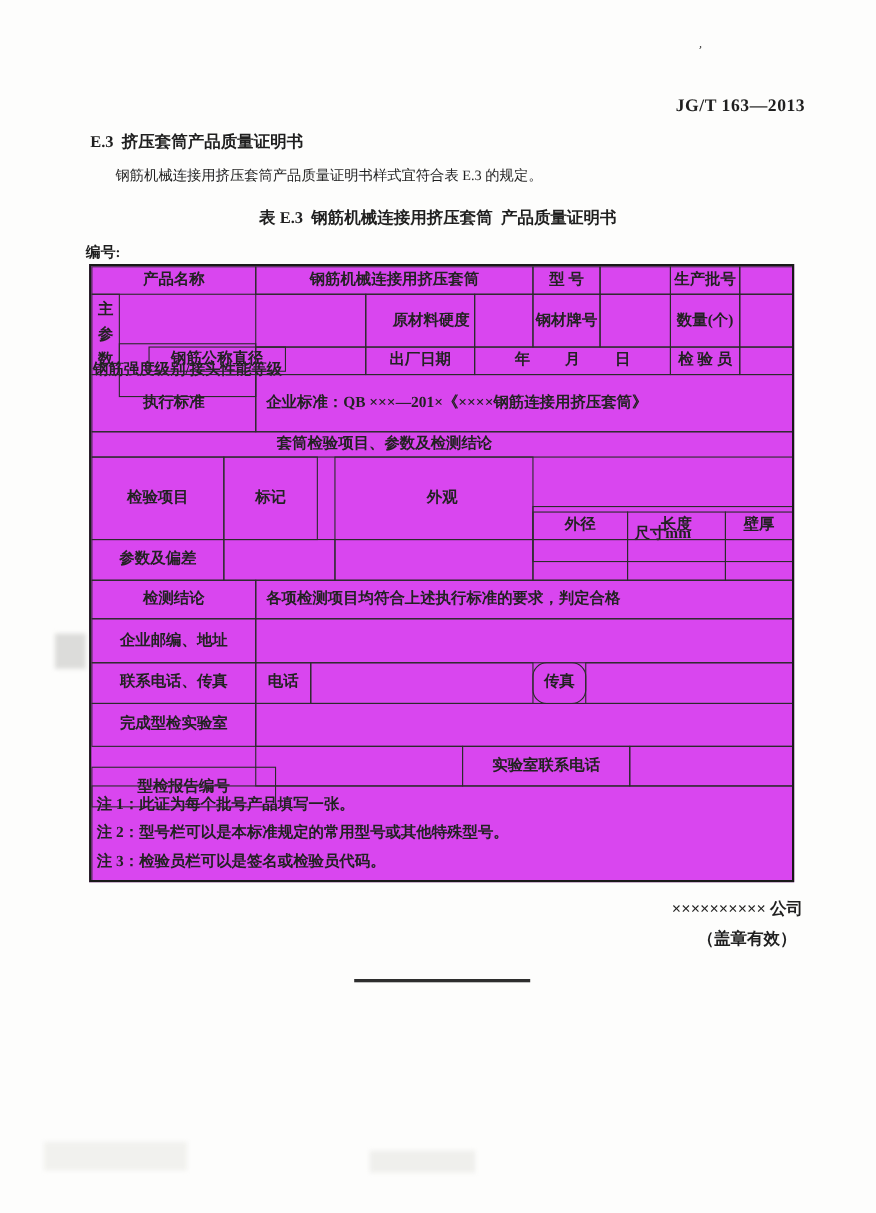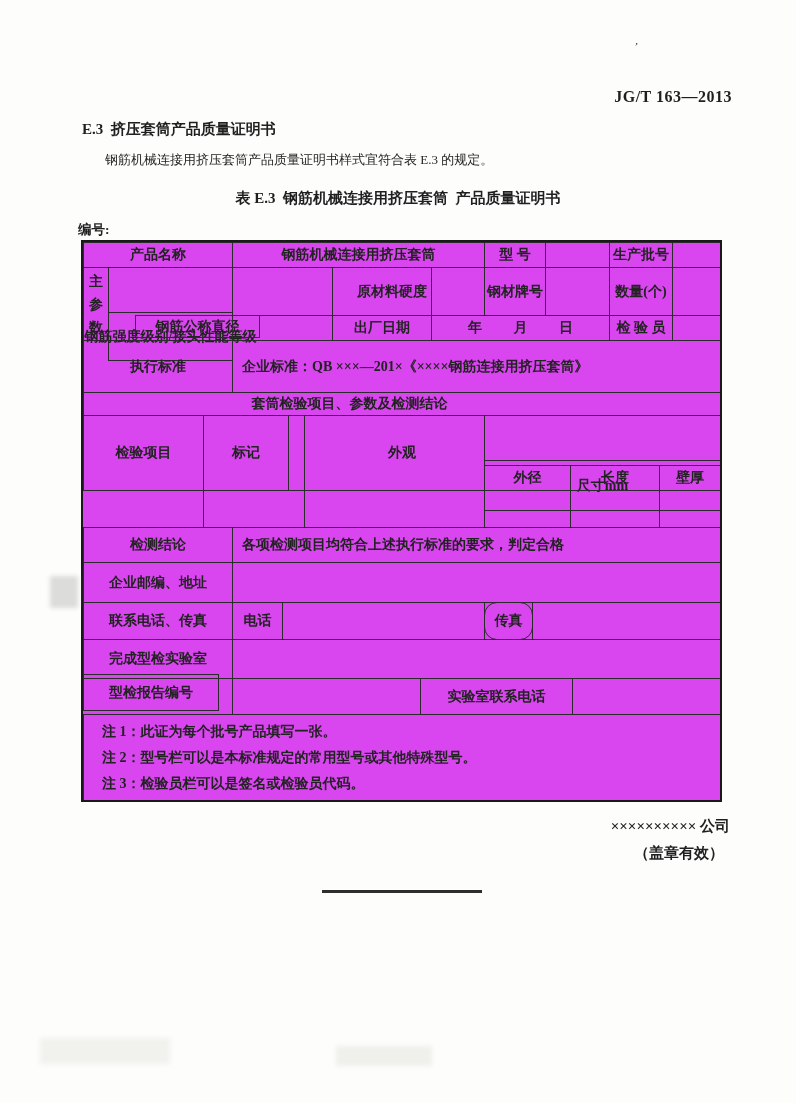--- a/index.html
+++ b/index.html
@@ -28,21 +28,21 @@
     white-space:pre;
   }
   .c.left{justify-content:flex-start;}
   .c.col{flex-direction:row;margin-top:45px;}
   .c .ln{display:block;text-align:center;}
   .vert{word-break:break-all;white-space:normal;text-align:center;line-height:23px;padding:0 5px;}
   .std{align-items:flex-start;flex-direction:column;justify-content:center;padding-left:9px;}
   .std span{line-height:25px;}
   .band{padding-right:105px;}
   .datecell{word-spacing:28px;}
-  .notes{flex-direction:column;align-items:flex-start;justify-content:center;padding-left:18px;}
+  .notes{flex-direction:column;align-items:flex-start;justify-content:center;padding-left:4px;}
   .notes span{line-height:26px;font-weight:600;}
   .conc{padding-left:9px;}
   .footer-co{font-size:15px;font-weight:700;white-space:pre;}
   .stamp{font-size:15px;font-weight:700;white-space:pre;}
   .shortline{background:#2e2e2e;}
   .smudge{filter:blur(2px);}
   .tinymark{font-size:11px;color:#333;transform:rotate(12deg);}
 </style>
 </head>
 <body>
@@ -94,20 +94,21 @@
   <div class="c" style="left:120px;top:173px;width:86px;height:76px;">标记</div>
   <div class="c" style="left:221px;top:173px;width:181px;height:76px;padding-left:15px;">外观</div>
   <div class="c col" style="left:401px;top:173px;width:237px;height:51px;">
     <span class="ln">尺寸</span>
     <span class="ln">mm</span>
   </div>
   <div class="c" style="left:401px;top:223px;width:87px;height:26px;">外径</div>
   <div class="c" style="left:487px;top:223px;width:90px;height:26px;">长度</div>
   <div class="c" style="left:576px;top:223px;width:62px;height:26px;">壁厚</div>
 
+  <div class="c" style="left:0;top:248px;width:121px;height:38px;">参数及偏差</div>
   <div class="c" style="left:120px;top:248px;width:102px;height:38px;"></div>
   <div class="c" style="left:221px;top:248px;width:181px;height:38px;"></div>
   <div class="c" style="left:401px;top:248px;width:87px;height:38px;"></div>
   <div class="c" style="left:487px;top:248px;width:90px;height:38px;"></div>
   <div class="c" style="left:576px;top:248px;width:62px;height:38px;"></div>
 
   <div class="c" style="left:0;top:285px;width:150px;height:36px;">检测结论</div>
   <div class="c left conc" style="left:149px;top:285px;width:489px;height:36px;">各项检测项目均符合上述执行标准的要求，判定合格</div>
 
   <div class="c" style="left:0;top:320px;width:150px;height:41px;">企业邮编、地址</div>
@@ -115,21 +116,21 @@
 
   <div class="c" style="left:0;top:360px;width:150px;height:38px;">联系电话、传真</div>
   <div class="c" style="left:149px;top:360px;width:51px;height:38px;">电话</div>
   <div class="c" style="left:199px;top:360px;width:203px;height:38px;"></div>
   <div class="c" style="left:401px;top:360px;width:49px;height:38px;border-radius:13px;">传真</div>
   <div class="c" style="left:449px;top:360px;width:189px;height:38px;"></div>
 
   <div class="c" style="left:0;top:397px;width:150px;height:40px;">完成型检实验室</div>
   <div class="c" style="left:149px;top:397px;width:489px;height:40px;"></div>
 
-  <div class="c" style="left:0;top:432px;width:136px;height:37px;">型检报告编号</div>
+  <div class="c" style="left:0;top:455px;width:168px;height:37px;">型检报告编号</div>
   <div class="c" style="left:149px;top:436px;width:189px;height:37px;"></div>
   <div class="c" style="left:337px;top:436px;width:153px;height:37px;">实验室联系电话</div>
   <div class="c" style="left:489px;top:436px;width:149px;height:37px;"></div>
 
   <div class="c notes" style="left:0;top:472px;width:638px;height:87px;">
     <span>注 1：此证为每个批号产品填写一张。</span>
     <span>注 2：型号栏可以是本标准规定的常用型号或其他特殊型号。</span>
     <span>注 3：检验员栏可以是签名或检验员代码。</span>
   </div>
 </div>

